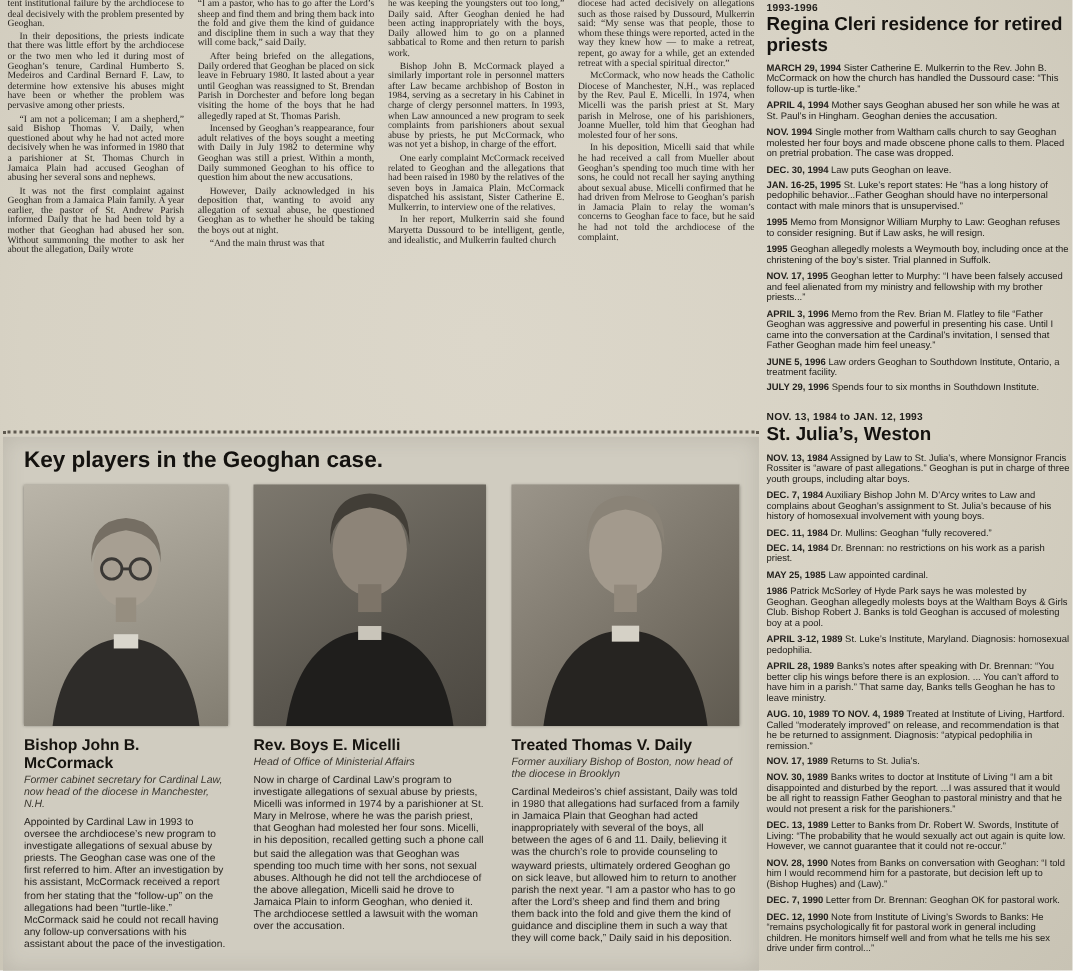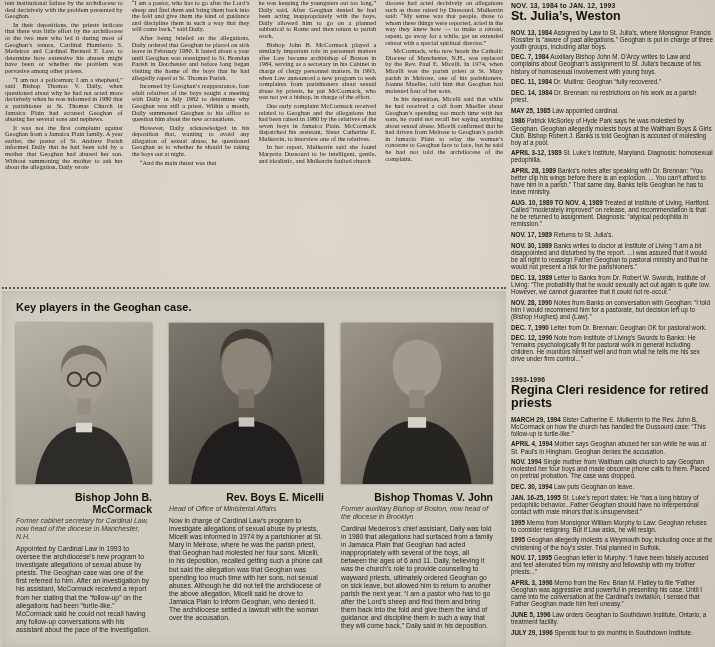--- a/index.html
+++ b/index.html
@@ -11,34 +11,34 @@
   .article{position:absolute;left:5px;top:0;width:498px;height:285px;display:flex;gap:9px;
     font-size:6.4px;line-height:6.6px;text-align:justify;overflow:hidden;}
   .col{flex:1;overflow:hidden;}
   .col p{margin:0 0 2px 0;text-indent:8px;}
   .col p.cont{text-indent:0;}
   
   .rule{position:absolute;left:2px;top:287px;width:504px;height:0;border-top:2px dotted #5e594f;}
   
   .keybox{position:absolute;left:2px;top:291px;width:504px;height:356px;background:#d0ccc0;
     box-sizing:border-box;padding:5px 12px 0 14px;box-shadow:inset 0 0 14px rgba(90,85,70,.18);}
-  .kb-title{font-family:"Liberation Sans",sans-serif;font-weight:bold;font-size:11px;line-height:18px;
+  .kb-title{font-family:"Liberation Sans",sans-serif;font-weight:bold;font-size:15px;line-height:18px;
     color:#14120f;margin:2px 0 7px 0;}
   .kb-cols{display:flex;gap:17px;}
   .player{display:flex;flex-direction:column;}
   .pl-1{flex:0 0 136px;}
   .pl-2{flex:0 0 155px;}
   .pl-3{flex:0 0 152px;}
   .photo{height:161px;position:relative;overflow:hidden;box-shadow:0 0 2px rgba(40,38,30,.55);}
   .photo svg{display:block;width:100%;height:100%;}
   .ph-1{background:linear-gradient(160deg,#bab5a9 0%,#948f83 70%,#827d71 100%);}
   .ph-2{background:linear-gradient(150deg,#7d786e 0%,#5c5850 60%,#4c4841 100%);}
   .ph-3{background:linear-gradient(140deg,#9b958a 0%,#756f64 65%,#5f5a50 100%);}
   .p-name{font-family:"Liberation Sans",sans-serif;font-weight:bold;font-size:10.5px;line-height:12px;
-    margin:7px 0 2px 0;color:#16140f;text-align:right;}
+    margin:7px 0 2px 0;color:#16140f;}
   .p-role{font-family:"Liberation Sans",sans-serif;font-style:italic;font-size:7px;line-height:8px;
     color:#3a372f;margin:0 0 4px 0;}
   .p-bio{font-family:"Liberation Sans",sans-serif;font-size:6.8px;line-height:8.1px;color:#26231f;}
   
   .timeline{position:absolute;left:511px;top:2px;width:202px;height:643px;
     font-family:"Liberation Sans",sans-serif;color:#22201c;overflow:hidden;}
   .t-section{margin-bottom:13px;}
   .t-period{font-size:6.8px;font-weight:bold;letter-spacing:.2px;}
   .t-title{font-size:12.5px;line-height:13.5px;font-weight:bold;margin:1px 0 5px 0;color:#14120f;}
   .te{margin:0 0 3.6px 0;font-size:6.3px;line-height:7.1px;}
@@ -120,29 +120,45 @@
       <div class="player pl-3">
         <div class="photo ph-3">
           <svg viewBox="0 0 100 120" preserveAspectRatio="xMidYMax slice" aria-hidden="true">
             <ellipse cx="50" cy="43" rx="16" ry="20" fill="#a39a8d"></ellipse>
             <path d="M33,41 Q32,20 50,19 Q68,20 67,41 Q66,27 50,25 Q34,27 33,41 Z" fill="#8a8377"></path>
             <rect x="45" y="58" width="10" height="12" fill="#92897c"></rect>
             <path d="M14,120 C18,89 34,78 50,78 C66,78 82,89 86,120 Z" fill="#262421"></path>
             <rect x="44" y="76" width="12" height="7" fill="#d5d1c6"></rect>
           </svg>
         </div>
-        <div class="p-name">Bishop Thomas V. John</div>
+        <div class="p-name">Treated Thomas V. Daily</div>
         <div class="p-role">Former auxiliary Bishop of Boston, now head of the diocese in Brooklyn</div>
         <div class="p-bio">Cardinal Medeiros’s chief assistant, Daily was told in 1980 that allegations had surfaced from a family in Jamaica Plain that Geoghan had acted inappropriately with several of the boys, all between the ages of 6 and 11. Daily, believing it was the church’s role to provide counseling to wayward priests, ultimately ordered Geoghan go on sick leave, but allowed him to return to another parish the next year. “I am a pastor who has to go after the Lord’s sheep and find them and bring them back into the fold and give them the kind of guidance and discipline them in such a way that they will come back,” Daily said in his deposition.</div>
       </div>
 
     </div>
   </div>
 
   <div class="timeline">
+
+    <div class="t-section">
+      <div class="t-period">1993-1996</div>
+      <div class="t-title">Regina Cleri residence for retired priests</div>
+      <p class="te"><b>MARCH 29, 1994</b> <span>Sister Catherine E. Mulkerrin to the Rev. John B. McCormack on how the church has handled the Dussourd case: “This follow-up is turtle-like.”</span></p>
+      <p class="te"><b>APRIL 4, 1994</b> <span>Mother says Geoghan abused her son while he was at St. Paul’s in Hingham. Geoghan denies the accusation.</span></p>
+      <p class="te"><b>NOV. 1994</b> <span>Single mother from Waltham calls church to say Geoghan molested her four boys and made obscene phone calls to them. Placed on pretrial probation. The case was dropped.</span></p>
+      <p class="te"><b>DEC. 30, 1994</b> <span>Law puts Geoghan on leave.</span></p>
+      <p class="te"><b>JAN. 16-25, 1995</b> <span>St. Luke’s report states: He “has a long history of pedophilic behavior...Father Geoghan should have no interpersonal contact with male minors that is unsupervised.”</span></p>
+      <p class="te"><b>1995</b> <span>Memo from Monsignor William Murphy to Law: Geoghan refuses to consider resigning. But if Law asks, he will resign.</span></p>
+      <p class="te"><b>1995</b> <span>Geoghan allegedly molests a Weymouth boy, including once at the christening of the boy’s sister. Trial planned in Suffolk.</span></p>
+      <p class="te"><b>NOV. 17, 1995</b> <span>Geoghan letter to Murphy: “I have been falsely accused and feel alienated from my ministry and fellowship with my brother priests...”</span></p>
+      <p class="te"><b>APRIL 3, 1996</b> <span>Memo from the Rev. Brian M. Flatley to file “Father Geoghan was aggressive and powerful in presenting his case. Until I came into the conversation at the Cardinal’s invitation, I sensed that Father Geoghan made him feel uneasy.”</span></p>
+      <p class="te"><b>JUNE 5, 1996</b> <span>Law orders Geoghan to Southdown Institute, Ontario, a treatment facility.</span></p>
+      <p class="te"><b>JULY 29, 1996</b> <span>Spends four to six months in Southdown Institute.</span></p>
+    </div>
 
     <div class="t-section">
       <div class="t-period">NOV. 13, 1984 to JAN. 12, 1993</div>
       <div class="t-title">St. Julia’s, Weston</div>
       <p class="te"><b>NOV. 13, 1984</b> <span>Assigned by Law to St. Julia’s, where Monsignor Francis Rossiter is “aware of past allegations.” Geoghan is put in charge of three youth groups, including altar boys.</span></p>
       <p class="te"><b>DEC. 7, 1984</b> <span>Auxiliary Bishop John M. D’Arcy writes to Law and complains about Geoghan’s assignment to St. Julia’s because of his history of homosexual involvement with young boys.</span></p>
       <p class="te"><b>DEC. 11, 1984</b> <span>Dr. Mullins: Geoghan “fully recovered.”</span></p>
       <p class="te"><b>DEC. 14, 1984</b> <span>Dr. Brennan: no restrictions on his work as a parish priest.</span></p>
       <p class="te"><b>MAY 25, 1985</b> <span>Law appointed cardinal.</span></p>
       <p class="te"><b>1986</b> <span>Patrick McSorley of Hyde Park says he was molested by Geoghan. Geoghan allegedly molests boys at the Waltham Boys &amp; Girls Club. Bishop Robert J. Banks is told Geoghan is accused of molesting boy at a pool.</span></p>
@@ -150,30 +166,14 @@
       <p class="te"><b>APRIL 28, 1989</b> <span>Banks’s notes after speaking with Dr. Brennan: “You better clip his wings before there is an explosion. ... You can’t afford to have him in a parish.” That same day, Banks tells Geoghan he has to leave ministry.</span></p>
       <p class="te"><b>AUG. 10, 1989 TO NOV. 4, 1989</b> <span>Treated at Institute of Living, Hartford. Called “moderately improved” on release, and recommendation is that he be returned to assignment. Diagnosis: “atypical pedophilia in remission.”</span></p>
       <p class="te"><b>NOV. 17, 1989</b> <span>Returns to St. Julia’s.</span></p>
       <p class="te"><b>NOV. 30, 1989</b> <span>Banks writes to doctor at Institute of Living “I am a bit disappointed and disturbed by the report. ...I was assured that it would be all right to reassign Father Geoghan to pastoral ministry and that he would not present a risk for the parishioners.”</span></p>
       <p class="te"><b>DEC. 13, 1989</b> <span>Letter to Banks from Dr. Robert W. Swords, Institute of Living: “The probability that he would sexually act out again is quite low. However, we cannot guarantee that it could not re-occur.”</span></p>
       <p class="te"><b>NOV. 28, 1990</b> <span>Notes from Banks on conversation with Geoghan: “I told him I would recommend him for a pastorate, but decision left up to (Bishop Hughes) and (Law).”</span></p>
       <p class="te"><b>DEC. 7, 1990</b> <span>Letter from Dr. Brennan: Geoghan OK for pastoral work.</span></p>
       <p class="te"><b>DEC. 12, 1990</b> <span>Note from Institute of Living’s Swords to Banks: He “remains psychologically fit for pastoral work in general including children. He monitors himself well and from what he tells me his sex drive under firm control...”</span></p>
     </div>
 
-    <div class="t-section">
-      <div class="t-period">1993-1996</div>
-      <div class="t-title">Regina Cleri residence for retired priests</div>
-      <p class="te"><b>MARCH 29, 1994</b> <span>Sister Catherine E. Mulkerrin to the Rev. John B. McCormack on how the church has handled the Dussourd case: “This follow-up is turtle-like.”</span></p>
-      <p class="te"><b>APRIL 4, 1994</b> <span>Mother says Geoghan abused her son while he was at St. Paul’s in Hingham. Geoghan denies the accusation.</span></p>
-      <p class="te"><b>NOV. 1994</b> <span>Single mother from Waltham calls church to say Geoghan molested her four boys and made obscene phone calls to them. Placed on pretrial probation. The case was dropped.</span></p>
-      <p class="te"><b>DEC. 30, 1994</b> <span>Law puts Geoghan on leave.</span></p>
-      <p class="te"><b>JAN. 16-25, 1995</b> <span>St. Luke’s report states: He “has a long history of pedophilic behavior...Father Geoghan should have no interpersonal contact with male minors that is unsupervised.”</span></p>
-      <p class="te"><b>1995</b> <span>Memo from Monsignor William Murphy to Law: Geoghan refuses to consider resigning. But if Law asks, he will resign.</span></p>
-      <p class="te"><b>1995</b> <span>Geoghan allegedly molests a Weymouth boy, including once at the christening of the boy’s sister. Trial planned in Suffolk.</span></p>
-      <p class="te"><b>NOV. 17, 1995</b> <span>Geoghan letter to Murphy: “I have been falsely accused and feel alienated from my ministry and fellowship with my brother priests...”</span></p>
-      <p class="te"><b>APRIL 3, 1996</b> <span>Memo from the Rev. Brian M. Flatley to file “Father Geoghan was aggressive and powerful in presenting his case. Until I came into the conversation at the Cardinal’s invitation, I sensed that Father Geoghan made him feel uneasy.”</span></p>
-      <p class="te"><b>JUNE 5, 1996</b> <span>Law orders Geoghan to Southdown Institute, Ontario, a treatment facility.</span></p>
-      <p class="te"><b>JULY 29, 1996</b> <span>Spends four to six months in Southdown Institute.</span></p>
-    </div>
-
   </div>
 </div>
 
 </body></html>

